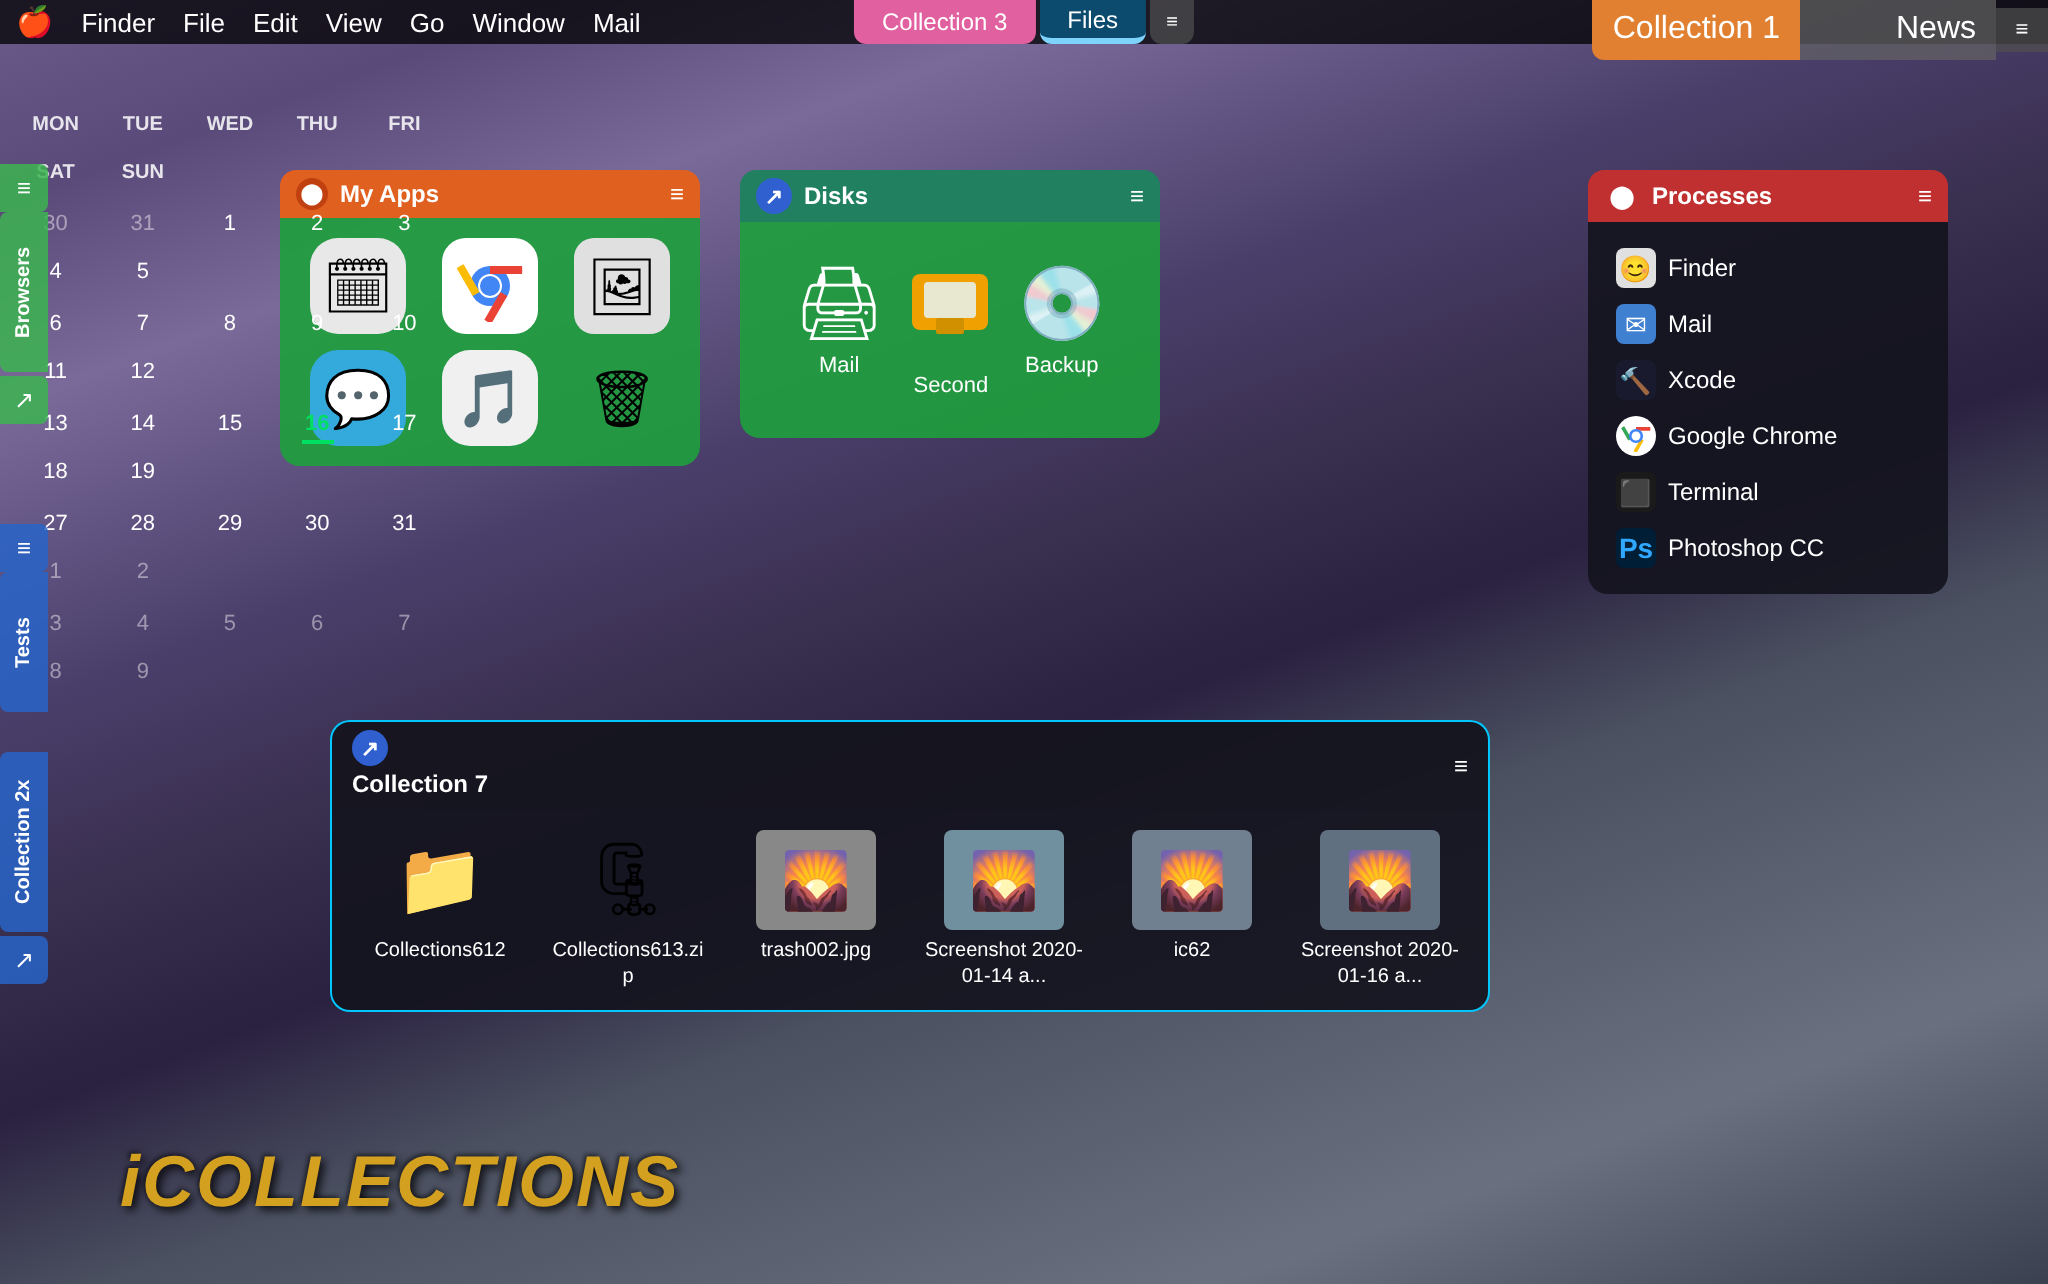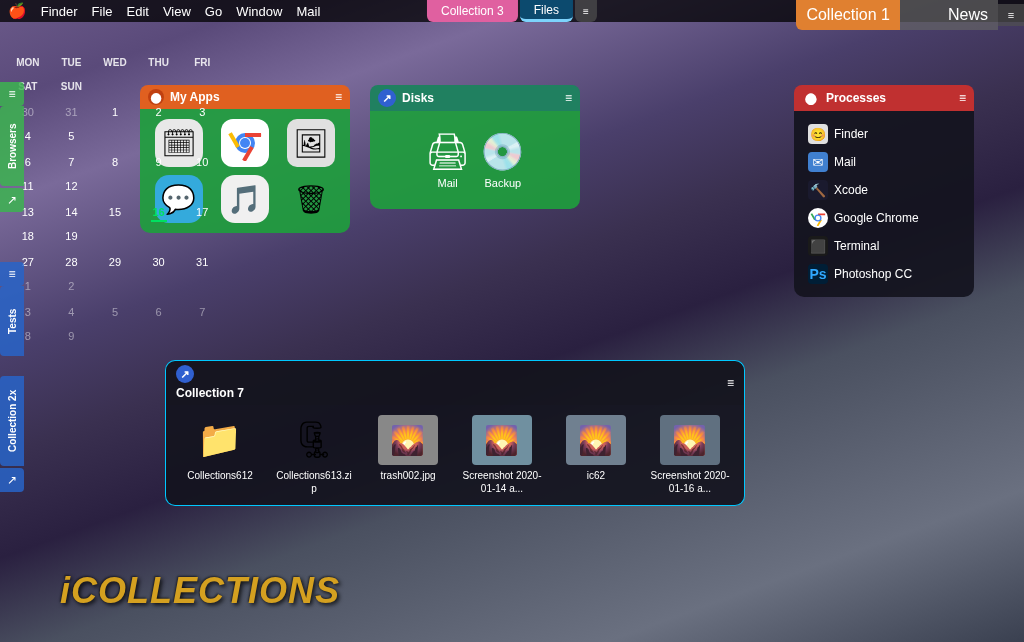--- a/index.html
+++ b/index.html
@@ -532,20 +532,30 @@
     </div>
     <span class="ham">≡</span>
   </div>
   <div class="panel-body green-body">
     <div class="disks-grid">
       <div class="disk-item">
         <div class="disk-icon">🖨</div>
         <span>Mail</span>
       </div>
       <div class="disk-item">
+        <div class="disk-icon" style="font-size:42px; color:#f0b020;">
+          <svg width="46" height="42" viewBox="0 0 46 42">
+            <rect x="4" y="6" width="38" height="28" rx="4" fill="#f0a000"></rect>
+            <rect x="10" y="10" width="26" height="18" rx="2" fill="#e8e8d0"></rect>
+            <rect x="16" y="28" width="14" height="8" rx="1" fill="#d09000"></rect>
+          </svg>
+        </div>
+        <span>Second</span>
+      </div>
+      <div class="disk-item">
         <div class="disk-icon">💿</div>
         <span>Backup</span>
       </div>
     </div>
   </div>
 </div>
 
 <div class="panel processes-panel">
   <div class="panel-header red-header" style="border-radius: 8px 8px 0 0;">
     <div class="header-left">

